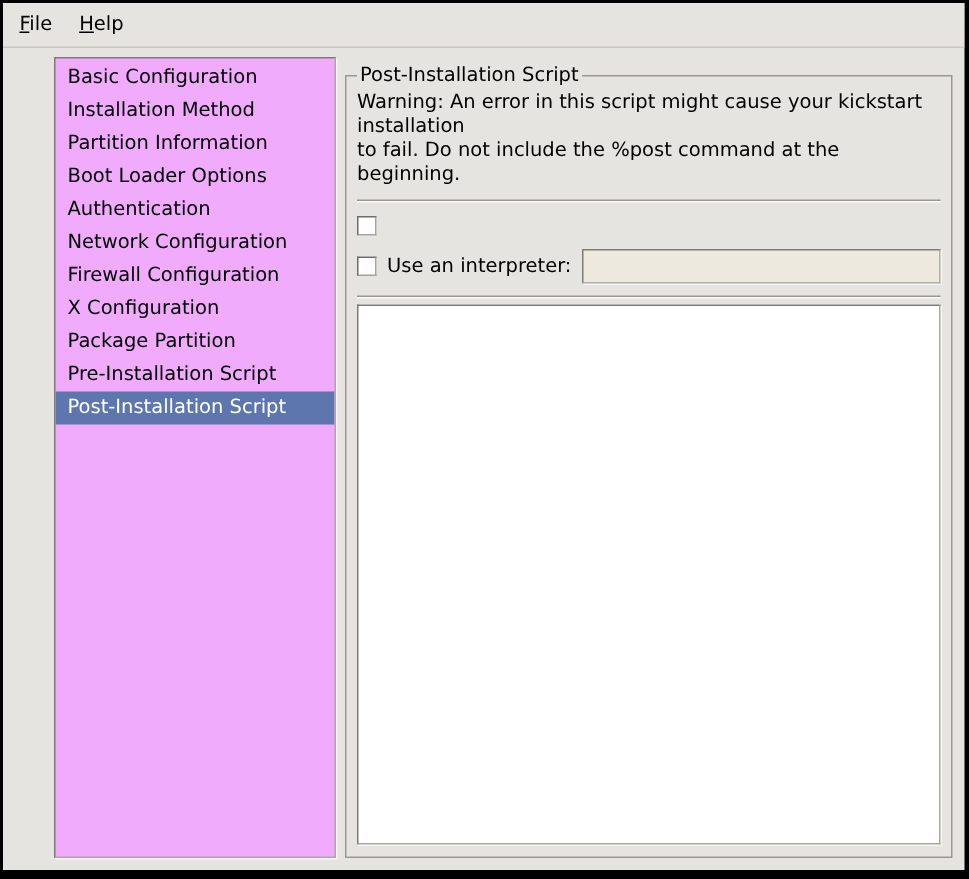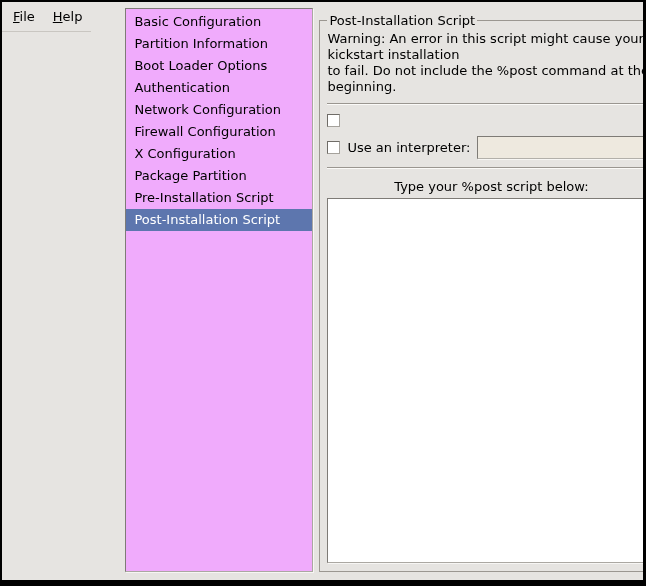--- a/index.html
+++ b/index.html
@@ -10,21 +10,21 @@
     color: #000000;
   }
 
   #window {
     width: 646px;
     height: 586px;
     background: #e6e4e1;
     border: solid #000000;
     border-width: 2px 3px 6px 2px;
     display: flex;
-    flex-direction: row;
+    flex-direction: column;
     overflow: hidden;
   }
 
   
   .menubar {
     height: 30px;
     flex: 0 0 auto;
     display: flex;
     align-items: stretch;
     padding-left: 2px;
@@ -165,20 +165,21 @@
     </div>
     <div class="menu-item">
       <span>Help</span>
     </div>
   </div>
 
   <div class="content">
 
     <div class="sidebar">
         <div class="sidebar-item">Basic Configuration</div>
+        <div class="sidebar-item">Installation Method</div>
         <div class="sidebar-item">Partition Information</div>
         <div class="sidebar-item">Boot Loader Options</div>
         <div class="sidebar-item">Authentication</div>
         <div class="sidebar-item">Network Configuration</div>
         <div class="sidebar-item">Firewall Configuration</div>
         <div class="sidebar-item">X Configuration</div>
         <div class="sidebar-item">Package Partition</div>
         <div class="sidebar-item">Pre-Installation Script</div>
         <div class="sidebar-item selected">Post-Installation Script</div>
       </div>
@@ -196,19 +197,18 @@
       </div>
 
       <div class="check-row">
         <span class="checkbox"></span>
         <span class="check-label">Use an interpreter:</span>
         <input class="entry" type="text" value="" style="">
       </div>
 
       <hr class="gtk-separator">
 
-      <div class="script-label">Type your %post script below:</div>
 
       <textarea class="script-area" spellcheck="false" style=""></textarea>
     </fieldset>
 
   </div>
 </div>
 
 </body></html>

